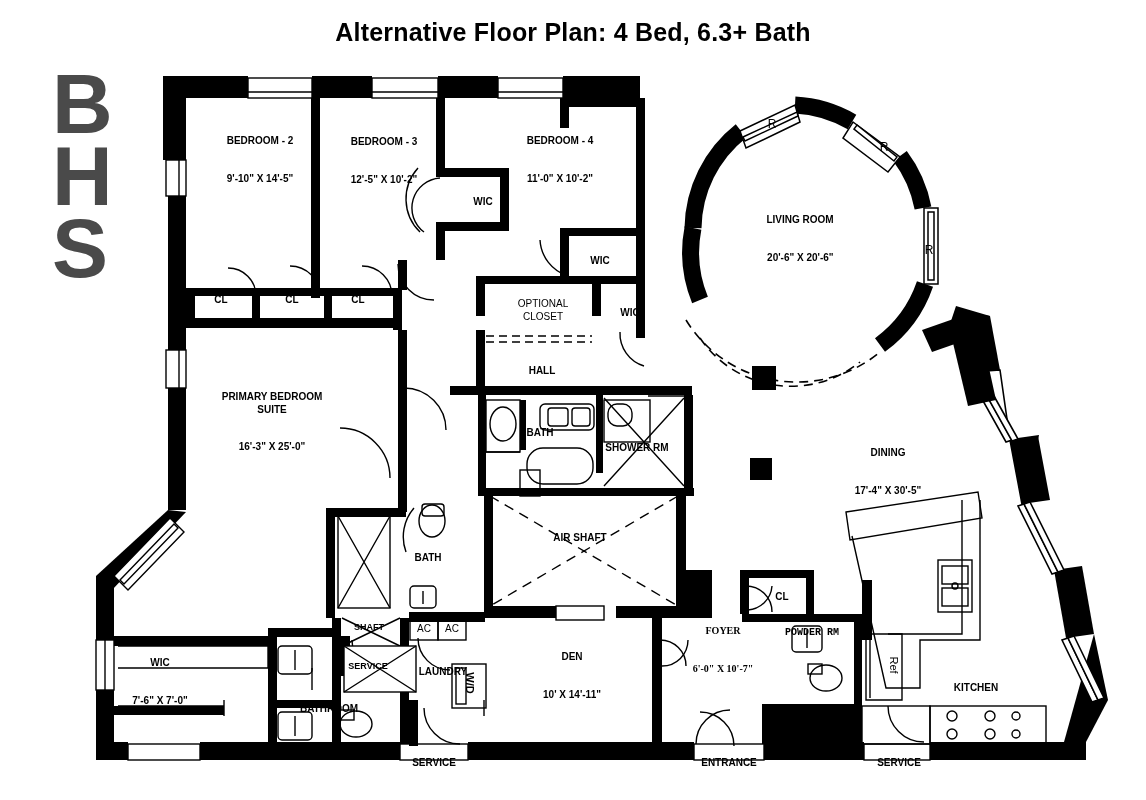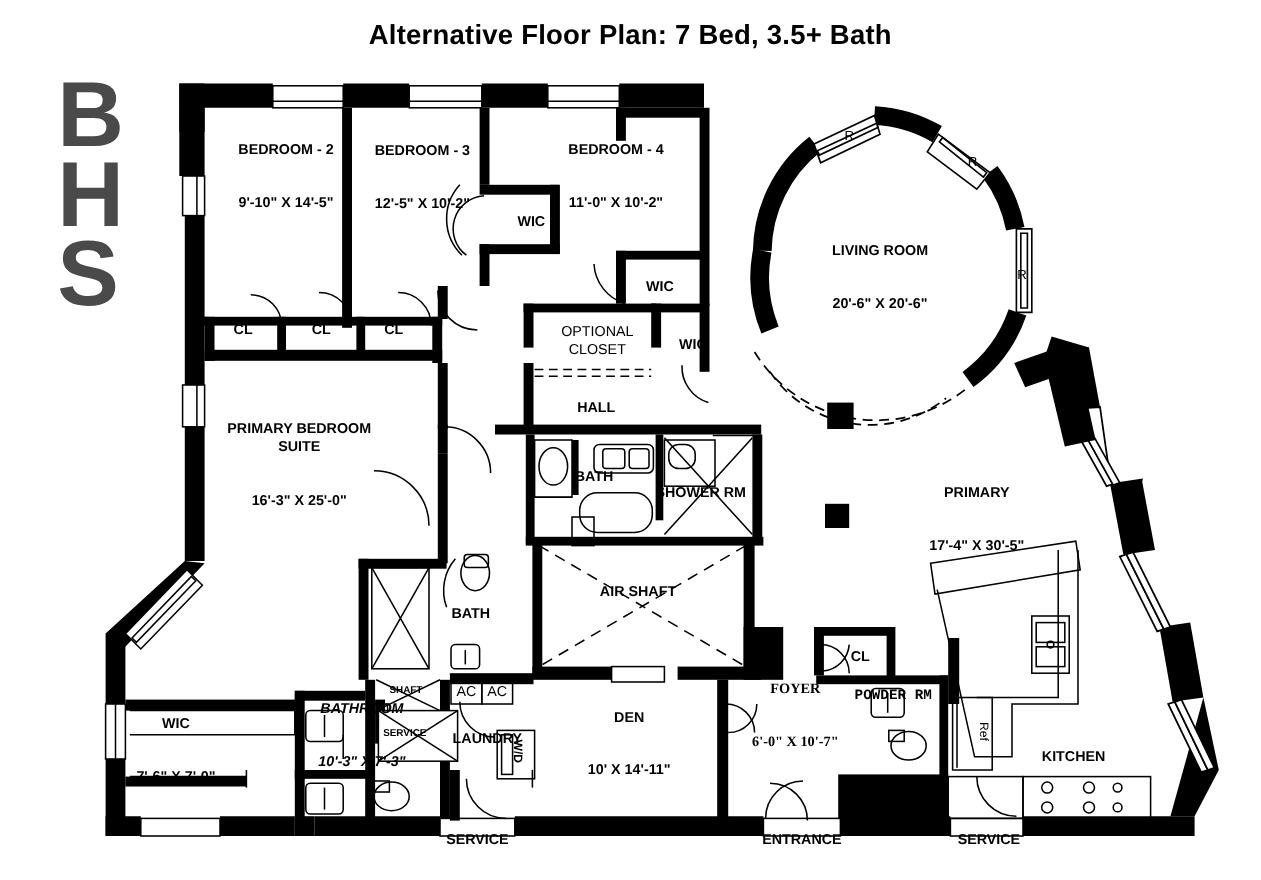--- a/index.html
+++ b/index.html
@@ -32,32 +32,32 @@
     position: absolute;
     color: #000;
     font-weight: bold;
     text-align: center;
     white-space: pre;
     transform: translate(-50%, -50%);
     pointer-events: none;
     line-height: 1.25;
   }
   .lbl.r9  { font-size: 9px; }
-  .lbl.r10 { font-size: 13px; }
+  .lbl.r10 { font-size: 10px; }
   .lbl.r11 { font-size: 11px; }
   .lbl.r12 { font-size: 12px; }
   .lbl.thin { font-weight: normal; }
   .lbl.rot90 { transform: translate(-50%,-50%) rotate(90deg); }
 </style>
 </head>
 <body>
 
 <div id="stage">
 
-  <div id="title">Alternative Floor Plan: 7 Bed, 3.5+ Bath</div>
+  <div id="title">Alternative Floor Plan: 4 Bed, 6.3+ Bath</div>
 
   <div id="logo" style="color: rgb(74, 74, 74);">
     <div>B</div>
     <div>H</div>
     <div>S</div>
   </div>
 
   <svg id="plan" viewBox="0 0 1146 800">
     <g fill="#000" stroke="none">
 
@@ -348,46 +348,46 @@
       <div>9'-10" X 14'-5"</div>
     </div>
     <div class="lbl r10" style="left:384px; top:161px;">
       <div>BEDROOM - 3</div>
       <div>12'-5" X 10'-2"</div>
     </div>
     <div class="lbl r10" style="left:560px; top:160px;">
       <div>BEDROOM - 4</div>
       <div>11'-0" X 10'-2"</div>
     </div>
-    <div class="lbl r10" style="left:800px; top:252px;">
+    <div class="lbl r10" style="left:800px; top:239px;text-align:right;">
       <div>LIVING ROOM</div>
       <div>20'-6" X 20'-6"</div>
     </div>
     <div class="lbl r10" style="left:272px; top:422px;">
       <div>PRIMARY BEDROOM
 SUITE</div>
       <div>16'-3" X 25'-0"</div>
     </div>
     <div class="lbl r10" style="left:888px; top:472px;">
-      <div>PRIMARY</div>
+      <div>DINING</div>
       <div>17'-4" X 30'-5"</div>
     </div>
     <div class="lbl r10" style="left:572px; top:676px;">
       <div>DEN</div>
       <div>10' X 14'-11"</div>
     </div>
     <div class="lbl r10" style="left:723px; top:650px;font-family:Liberation Serif, serif;">
       <div>FOYER</div>
       <div>6'-0" X 10'-7"</div>
     </div>
     <div class="lbl r10" style="left:160px; top:682px;">
       <div>WIC</div>
       <div>7'-6" X 7'-0"</div>
     </div>
-    <div class="lbl r10" style="left:329px; top:668px;font-style:italic;">
+    <div class="lbl r10" style="left:329px; top:728px;">
       <div>BATHROOM</div>
       <div>10'-3" X 7'-3"</div>
     </div>
   </div>
 
   <div>
     <div class="lbl r10" style="left:483px; top:202px;">WIC</div>
     <div class="lbl r10" style="left:600px; top:261px;">WIC</div>
     <div class="lbl r10" style="left:630px; top:313px;">WIC</div>
     <div class="lbl r10" style="left:221px; top:300px;">CL</div>

